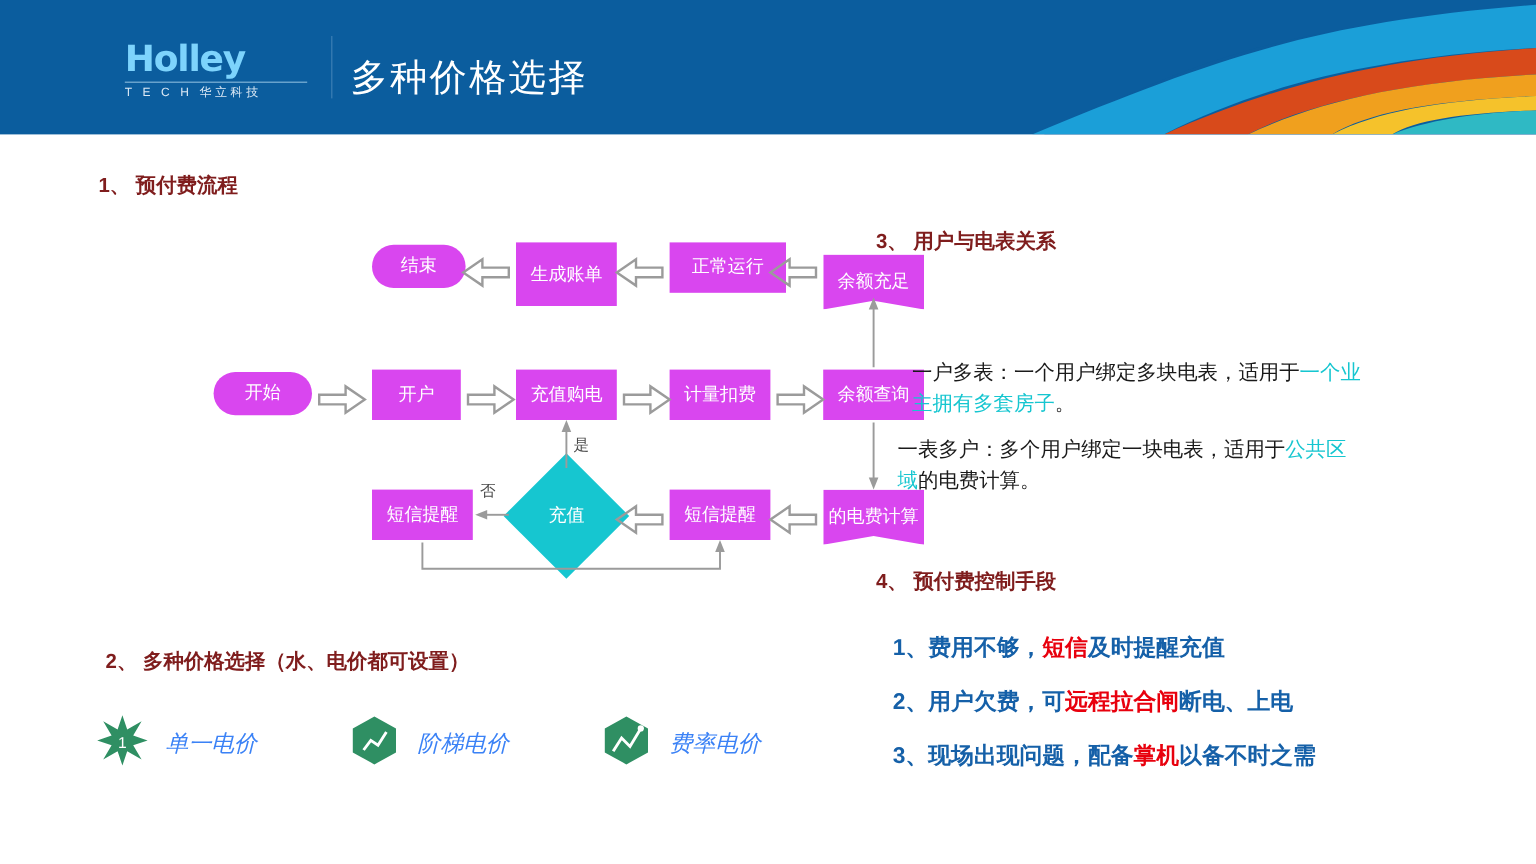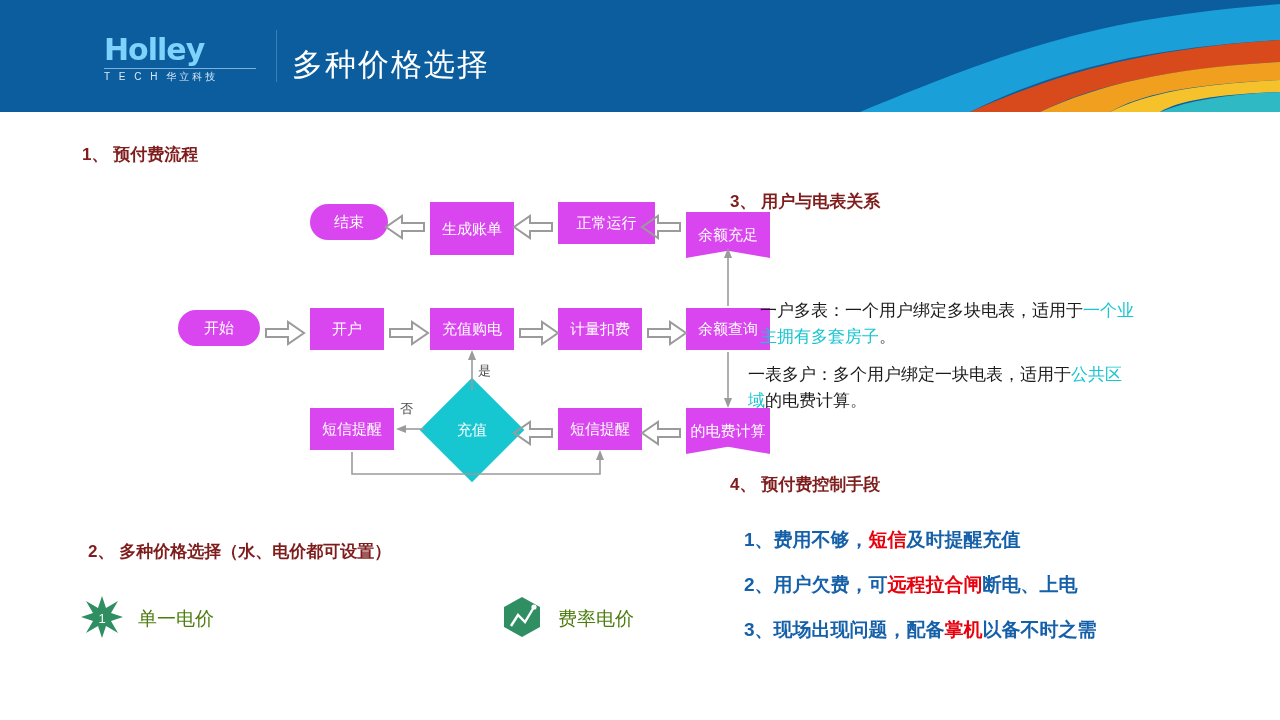--- a/index.html
+++ b/index.html
@@ -71,21 +71,21 @@
     
     clip-path:polygon(0 0,100% 0,100% 100%,50% 84%,0 100%);
   }
   .lbl{
     position:absolute;font-size:13px;color:#4a4a4a;
   }
 
   
   .icon-row{position:absolute;left:80px;top:585px;width:620px;height:70px;}
   .icon-item{position:absolute;display:flex;align-items:center;}
-  .icon-cap{font-size:19px;color:#4d7c0f;margin-left:14px;}
+  .icon-cap{font-size:19px;color:#3b82f6;margin-left:14px;font-style:italic;}
 
   
   .right-text{
     position:absolute;font-size:17px;color:#1a1a1a;line-height:1.55;
   }
   .hl-cyan{color:#16c6d0;}
   .ctrl-line{position:absolute;font-size:19px;font-weight:bold;white-space:nowrap;}
   .blue{color:#1560a8;}
   .red{color:#e8000d;}
 </style>
@@ -181,20 +181,29 @@
   <div class="icon-row">
     <div class="icon-item" style="left:0px;top:10px;">
       <span>
         <svg width="44" height="44" viewBox="0 0 44 44">
           <polygon points="22,1 26,13 38,6 31,18 43,22 31,26 38,38 26,31 22,43 18,31 6,38 13,26 1,22 13,18 6,6 18,13" fill="#2f8f63"></polygon>
           <text x="22" y="28" font-size="13" fill="#ffffff" text-anchor="middle" font-family="Liberation Sans">1</text>
         </svg>
       </span>
       <span class="icon-cap">单一电价</span>
     </div>
+    <div class="icon-item" style="left:210px;top:10px;">
+      <span>
+        <svg width="44" height="44" viewBox="0 0 44 44">
+          <polygon points="22,2 40,12 40,32 22,42 4,32 4,12" fill="#2f8f63"></polygon>
+          <polyline points="13,30 19,22 25,26 32,15" fill="none" stroke="#ffffff" stroke-width="2.4"></polyline>
+        </svg>
+      </span>
+      <span class="icon-cap">阶梯电价</span>
+    </div>
     <div class="icon-item" style="left:420px;top:10px;">
       <span>
         <svg width="44" height="44" viewBox="0 0 44 44">
           <polygon points="22,2 40,12 40,32 22,42 4,32 4,12" fill="#2f8f63"></polygon>
           <polyline points="11,31 18,20 25,27 34,12" fill="none" stroke="#ffffff" stroke-width="2.4"></polyline>
           <circle cx="34" cy="12" r="2.6" fill="#ffffff"></circle>
         </svg>
       </span>
       <span class="icon-cap">费率电价</span>
     </div>

